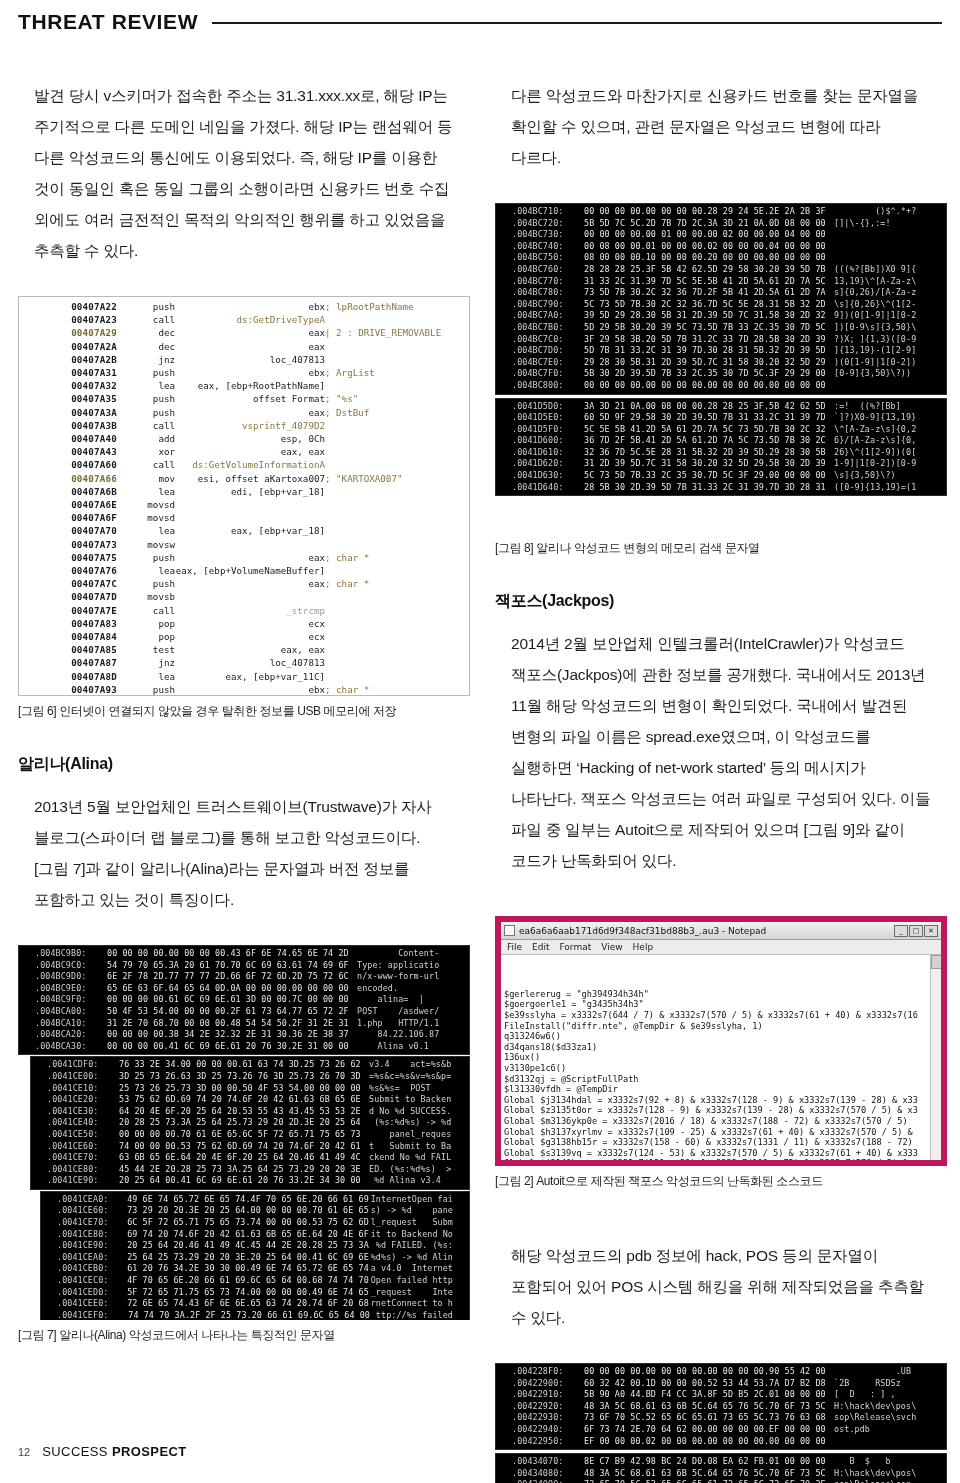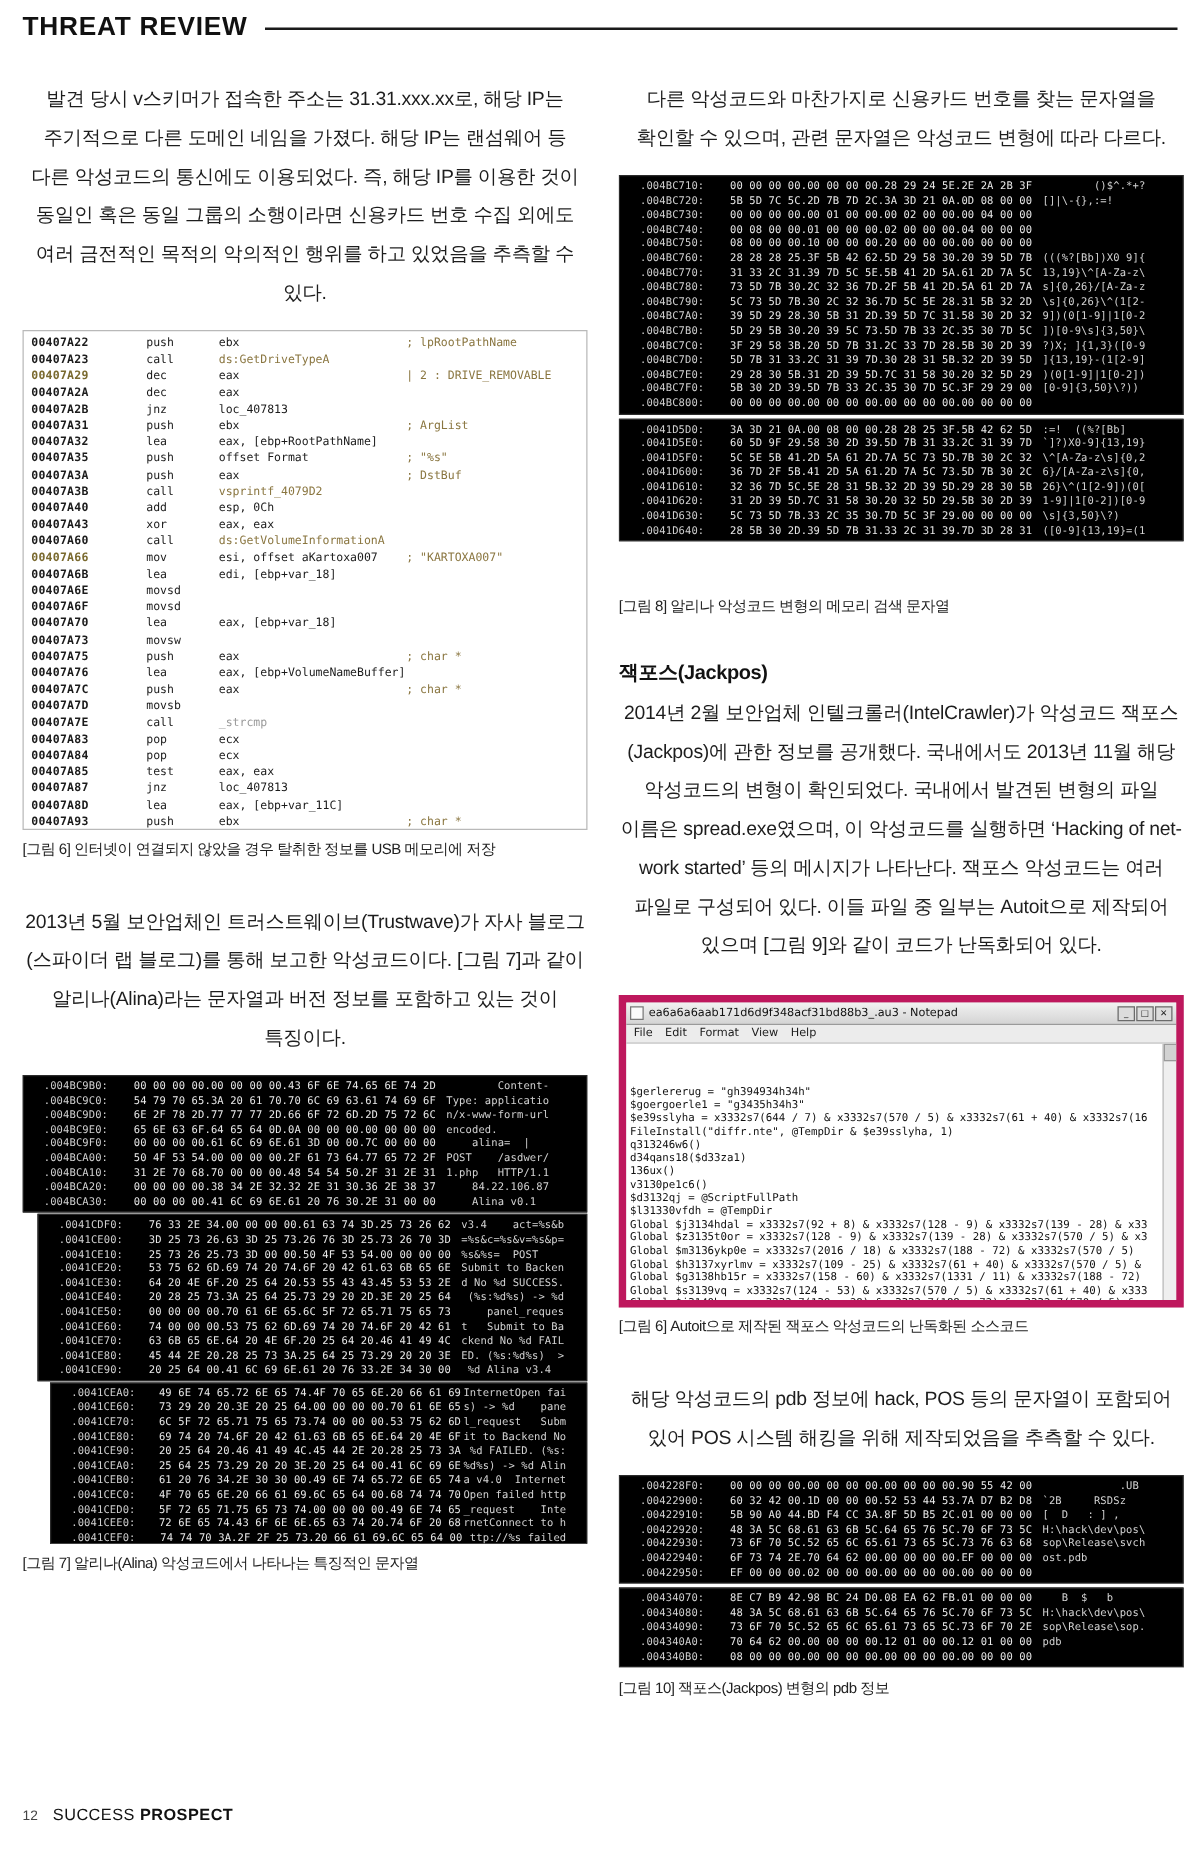--- a/index.html
+++ b/index.html
@@ -22,25 +22,24 @@
   }
   .header-rule { flex:1; height:2px; background:#1a1a1a; margin-top:2px; }
 
   
   .columns { display:flex; gap:25px; margin-top:30px; }
   .col { width:452px; }
 
   p.body-text {
     font-size:15.5px;
     line-height:31px;
-    margin:0;
+    margin:16px;
     color:#1d1d1d;
     letter-spacing:-.2px;
     word-break:keep-all;
-    text-align:center;
   }
   p.body-text + p.body-text { margin-top:0; }
   .sec-head {
     font-size:16px; font-weight:bold; color:#111;
     margin:0 0 6px 0; letter-spacing:-.3px;
   }
   .caption {
     font-size:12px; color:#222; margin:7px 0 0 0; letter-spacing:-.4px;
   }
   .spacer-24 { height:24px; }
@@ -51,20 +50,21 @@
   .ida {
     border:1px solid #b9b9b9;
     background:#ffffff;
     font-family:"DejaVu Sans Mono", monospace;
     font-size:9.2px;
     line-height:13.2px;
     padding:3px 2px 3px 6px;
     overflow:hidden;
     width:452px;
     height:400px;
+    text-align:right;
   }
   .ida-row { display:flex; white-space:pre; }
   .ida-addr { width:92px; color:#1b1b1b; font-weight:bold; letter-spacing:.2px;}
   .ida-addr.hl { color:#7a6a2f; }
   .ida-mn { width:58px; color:#1b1b1b; }
   .ida-op { width:150px; color:#1b1b1b; }
   .ida-cm { color:#8a7640; }
   .ida-op.api { color:#8a7640; }
   .ida-op.grey { color:#9a9a9a; }
 
@@ -204,20 +204,21 @@
           <div class="ida-row"><span class="ida-addr">00407A84</span><span class="ida-mn">pop</span><span class="ida-op">ecx</span><span class="ida-cm"></span></div>
           <div class="ida-row"><span class="ida-addr">00407A85</span><span class="ida-mn">test</span><span class="ida-op">eax, eax</span><span class="ida-cm"></span></div>
           <div class="ida-row"><span class="ida-addr">00407A87</span><span class="ida-mn">jnz</span><span class="ida-op">loc_407813</span><span class="ida-cm"></span></div>
           <div class="ida-row"><span class="ida-addr">00407A8D</span><span class="ida-mn">lea</span><span class="ida-op">eax, [ebp+var_11C]</span><span class="ida-cm"></span></div>
           <div class="ida-row"><span class="ida-addr">00407A93</span><span class="ida-mn">push</span><span class="ida-op">ebx</span><span class="ida-cm">; char *</span></div>
         </div>
       <p class="caption">[그림 6] 인터넷이 연결되지 않았을 경우 탈취한 정보를 USB 메모리에 저장</p>
 
       <div class="spacer-34"></div>
 
+      <div class="sec-head">알리나(Alina)</div>
       <p class="body-text">2013년 5월 보안업체인 트러스트웨이브(Trustwave)가 자사 블로그(스파이더 랩 블로그)를 통해 보고한 악성코드이다. [그림 7]과 같이 알리나(Alina)라는 문자열과 버전 정보를 포함하고 있는 것이 특징이다.</p>
 
       <div class="spacer-14"></div>
 
       <div class="hex-wrap fig7">
         <div class="hex hexblk" id="fig7p1"><div class="hex-row"><span class="c-addr addr">.004BC9B0:</span><span class="c-bytes bytes">00 00 00 00.00 00 00 00.43 6F 6E 74.65 6E 74 2D</span><span class="c-asc asc">        Content-</span></div><div class="hex-row"><span class="c-addr addr">.004BC9C0:</span><span class="c-bytes bytes">54 79 70 65.3A 20 61 70.70 6C 69 63.61 74 69 6F</span><span class="c-asc asc">Type: applicatio</span></div><div class="hex-row"><span class="c-addr addr">.004BC9D0:</span><span class="c-bytes bytes">6E 2F 78 2D.77 77 77 2D.66 6F 72 6D.2D 75 72 6C</span><span class="c-asc asc">n/x-www-form-url</span></div><div class="hex-row"><span class="c-addr addr">.004BC9E0:</span><span class="c-bytes bytes">65 6E 63 6F.64 65 64 0D.0A 00 00 00.00 00 00 00</span><span class="c-asc asc">encoded.</span></div><div class="hex-row"><span class="c-addr addr">.004BC9F0:</span><span class="c-bytes bytes">00 00 00 00.61 6C 69 6E.61 3D 00 00.7C 00 00 00</span><span class="c-asc asc">    alina=  |</span></div><div class="hex-row"><span class="c-addr addr">.004BCA00:</span><span class="c-bytes bytes">50 4F 53 54.00 00 00 00.2F 61 73 64.77 65 72 2F</span><span class="c-asc asc">POST    /asdwer/</span></div><div class="hex-row"><span class="c-addr addr">.004BCA10:</span><span class="c-bytes bytes">31 2E 70 68.70 00 00 00.48 54 54 50.2F 31 2E 31</span><span class="c-asc asc">1.php   HTTP/1.1</span></div><div class="hex-row"><span class="c-addr addr">.004BCA20:</span><span class="c-bytes bytes">00 00 00 00.38 34 2E 32.32 2E 31 30.36 2E 38 37</span><span class="c-asc asc">    84.22.106.87</span></div><div class="hex-row"><span class="c-addr addr">.004BCA30:</span><span class="c-bytes bytes goldtext">00 00 00 00.41 6C 69 6E.61 20 76 30.2E 31 00 00</span><span class="c-asc asc goldtext">    Alina v0.1</span></div></div>
         <div class="hex hexblk shift" id="fig7p2"><div class="hex-row"><span class="c-addr addr">.0041CDF0:</span><span class="c-bytes bytes">76 33 2E 34.00 00 00 00.61 63 74 3D.25 73 26 62</span><span class="c-asc asc">v3.4    act=%s&amp;b</span></div><div class="hex-row"><span class="c-addr addr">.0041CE00:</span><span class="c-bytes bytes">3D 25 73 26.63 3D 25 73.26 76 3D 25.73 26 70 3D</span><span class="c-asc asc">=%s&amp;c=%s&amp;v=%s&amp;p=</span></div><div class="hex-row"><span class="c-addr addr">.0041CE10:</span><span class="c-bytes bytes">25 73 26 25.73 3D 00 00.50 4F 53 54.00 00 00 00</span><span class="c-asc asc">%s&amp;%s=  POST</span></div><div class="hex-row"><span class="c-addr addr">.0041CE20:</span><span class="c-bytes bytes">53 75 62 6D.69 74 20 74.6F 20 42 61.63 6B 65 6E</span><span class="c-asc asc">Submit to Backen</span></div><div class="hex-row"><span class="c-addr addr">.0041CE30:</span><span class="c-bytes bytes">64 20 4E 6F.20 25 64 20.53 55 43 43.45 53 53 2E</span><span class="c-asc asc">d No %d SUCCESS.</span></div><div class="hex-row"><span class="c-addr addr">.0041CE40:</span><span class="c-bytes bytes">20 28 25 73.3A 25 64 25.73 29 20 2D.3E 20 25 64</span><span class="c-asc asc"> (%s:%d%s) -&gt; %d</span></div><div class="hex-row"><span class="c-addr addr">.0041CE50:</span><span class="c-bytes bytes">00 00 00 00.70 61 6E 65.6C 5F 72 65.71 75 65 73</span><span class="c-asc asc">    panel_reques</span></div><div class="hex-row"><span class="c-addr addr">.0041CE60:</span><span class="c-bytes bytes">74 00 00 00.53 75 62 6D.69 74 20 74.6F 20 42 61</span><span class="c-asc asc">t   Submit to Ba</span></div><div class="hex-row"><span class="c-addr addr">.0041CE70:</span><span class="c-bytes bytes">63 6B 65 6E.64 20 4E 6F.20 25 64 20.46 41 49 4C</span><span class="c-asc asc">ckend No %d FAIL</span></div><div class="hex-row"><span class="c-addr addr">.0041CE80:</span><span class="c-bytes bytes">45 44 2E 20.28 25 73 3A.25 64 25 73.29 20 20 3E</span><span class="c-asc asc">ED. (%s:%d%s)  &gt;</span></div><div class="hex-row"><span class="c-addr addr">.0041CE90:</span><span class="c-bytes bytes goldtext">20 25 64 00.41 6C 69 6E.61 20 76 33.2E 34 30 00</span><span class="c-asc asc goldtext"> %d Alina v3.4</span></div></div>
         <div class="hex hexblk shift2" id="fig7p3"><div class="hex-row"><span class="c-addr addr">.0041CEA0:</span><span class="c-bytes bytes">49 6E 74 65.72 6E 65 74.4F 70 65 6E.20 66 61 69</span><span class="c-asc asc">InternetOpen fai</span></div><div class="hex-row"><span class="c-addr addr">.0041CE60:</span><span class="c-bytes bytes">73 29 20 20.3E 20 25 64.00 00 00 00.70 61 6E 65</span><span class="c-asc asc">s) -&gt; %d    pane</span></div><div class="hex-row"><span class="c-addr addr">.0041CE70:</span><span class="c-bytes bytes">6C 5F 72 65.71 75 65 73.74 00 00 00.53 75 62 6D</span><span class="c-asc asc">l_request   Subm</span></div><div class="hex-row"><span class="c-addr addr">.0041CE80:</span><span class="c-bytes bytes">69 74 20 74.6F 20 42 61.63 6B 65 6E.64 20 4E 6F</span><span class="c-asc asc">it to Backend No</span></div><div class="hex-row"><span class="c-addr addr">.0041CE90:</span><span class="c-bytes bytes">20 25 64 20.46 41 49 4C.45 44 2E 20.28 25 73 3A</span><span class="c-asc asc"> %d FAILED. (%s:</span></div><div class="hex-row"><span class="c-addr addr">.0041CEA0:</span><span class="c-bytes bytes goldtext">25 64 25 73.29 20 20 3E.20 25 64 00.41 6C 69 6E</span><span class="c-asc asc goldtext">%d%s) -&gt; %d Alin</span></div><div class="hex-row"><span class="c-addr addr">.0041CEB0:</span><span class="c-bytes bytes goldtext">61 20 76 34.2E 30 30 00.49 6E 74 65.72 6E 65 74</span><span class="c-asc asc goldtext">a v4.0  Internet</span></div><div class="hex-row"><span class="c-addr addr">.0041CEC0:</span><span class="c-bytes bytes">4F 70 65 6E.20 66 61 69.6C 65 64 00.68 74 74 70</span><span class="c-asc asc">Open failed http</span></div><div class="hex-row"><span class="c-addr addr">.0041CED0:</span><span class="c-bytes bytes">5F 72 65 71.75 65 73 74.00 00 00 00.49 6E 74 65</span><span class="c-asc asc">_request    Inte</span></div><div class="hex-row"><span class="c-addr addr">.0041CEE0:</span><span class="c-bytes bytes">72 6E 65 74.43 6F 6E 6E.65 63 74 20.74 6F 20 68</span><span class="c-asc asc">rnetConnect to h</span></div><div class="hex-row"><span class="c-addr addr">.0041CEF0:</span><span class="c-bytes bytes">74 74 70 3A.2F 2F 25 73.20 66 61 69.6C 65 64 00</span><span class="c-asc asc">ttp://%s failed</span></div></div>
       </div>
       <p class="caption">[그림 7] 알리나(Alina) 악성코드에서 나타나는 특징적인 문자열</p>
@@ -256,21 +257,21 @@
             <span>File</span>
             <span>Edit</span>
             <span>Format</span>
             <span>View</span>
             <span>Help</span>
           </div>
         <div class="np-body" id="npbody">
           <div class="np-scroll"><div class="thumb"></div></div>
         <div>$gerlererug = "gh394934h34h"</div><div>$goergoerle1 = "g3435h34h3"</div><div>$e39sslyha = x3332s7(644 / 7) &amp; x3332s7(570 / 5) &amp; x3332s7(61 + 40) &amp; x3332s7(16</div><div>FileInstall("diffr.nte", @TempDir &amp; $e39sslyha, 1)</div><div>q313246w6()</div><div>d34qans18($d33za1)</div><div>136ux()</div><div>v3130pe1c6()</div><div>$d3132qj = @ScriptFullPath</div><div>$l31330vfdh = @TempDir</div><div>Global $j3134hdal = x3332s7(92 + 8) &amp; x3332s7(128 - 9) &amp; x3332s7(139 - 28) &amp; x33</div><div>Global $z3135t0or = x3332s7(128 - 9) &amp; x3332s7(139 - 28) &amp; x3332s7(570 / 5) &amp; x3</div><div>Global $m3136ykp0e = x3332s7(2016 / 18) &amp; x3332s7(188 - 72) &amp; x3332s7(570 / 5)</div><div>Global $h3137xyrlmv = x3332s7(109 - 25) &amp; x3332s7(61 + 40) &amp; x3332s7(570 / 5) &amp; </div><div>Global $g3138hb15r = x3332s7(158 - 60) &amp; x3332s7(1331 / 11) &amp; x3332s7(188 - 72) </div><div>Global $s3139vq = x3332s7(124 - 53) &amp; x3332s7(570 / 5) &amp; x3332s7(61 + 40) &amp; x333</div><div>Global $j3140bgnn = x3332s7(139 - 28) &amp; x3332s7(188 - 72) &amp; x3332s7(570 / 5) &amp; x</div></div>
       </div>
-      <p class="caption">[그림 6] Autoit으로 제작된 잭포스 악성코드의 난독화된 소스코드</p>
+      <p class="caption">[그림 2] Autoit으로 제작된 잭포스 악성코드의 난독화된 소스코드</p>
 
       <div class="spacer-34"></div>
 
       <p class="body-text">해당 악성코드의 pdb 정보에 hack, POS 등의 문자열이 포함되어 있어 POS 시스템 해킹을 위해 제작되었음을 추측할 수 있다.</p>
 
       <div class="spacer-14"></div>
 
       <div class="hex-wrap fig10">
         <div class="hex" id="fig10p1"><div class="hex-row"><span class="c-addr addr">.004228F0:</span><span class="c-bytes bytes">00 00 00 00.00 00 00 00.00 00 00 00.90 55 42 00</span><span class="c-asc asc">            .UB</span></div><div class="hex-row"><span class="c-addr addr">.00422900:</span><span class="c-bytes bytes">60 32 42 00.1D 00 00 00.52 53 44 53.7A D7 B2 D8</span><span class="c-asc asc">`2B     RSDSz</span></div><div class="hex-row"><span class="c-addr addr">.00422910:</span><span class="c-bytes bytes">5B 90 A0 44.BD F4 CC 3A.8F 5D B5 2C.01 00 00 00</span><span class="c-asc asc">[  D   : ] ,</span></div><div class="hex-row"><span class="c-addr addr">.00422920:</span><span class="c-bytes bytes goldtext">48 3A 5C 68.61 63 6B 5C.64 65 76 5C.70 6F 73 5C</span><span class="c-asc asc goldtext">H:\hack\dev\pos\</span></div><div class="hex-row"><span class="c-addr addr">.00422930:</span><span class="c-bytes bytes goldtext">73 6F 70 5C.52 65 6C 65.61 73 65 5C.73 76 63 68</span><span class="c-asc asc goldtext">sop\Release\svch</span></div><div class="hex-row"><span class="c-addr addr">.00422940:</span><span class="c-bytes bytes goldtext">6F 73 74 2E.70 64 62 00.00 00 00 00.EF 00 00 00</span><span class="c-asc asc goldtext">ost.pdb</span></div><div class="hex-row"><span class="c-addr addr">.00422950:</span><span class="c-bytes bytes">EF 00 00 00.02 00 00 00.00 00 00 00.00 00 00 00</span><span class="c-asc asc"></span></div></div>
         <div class="divider"></div>

